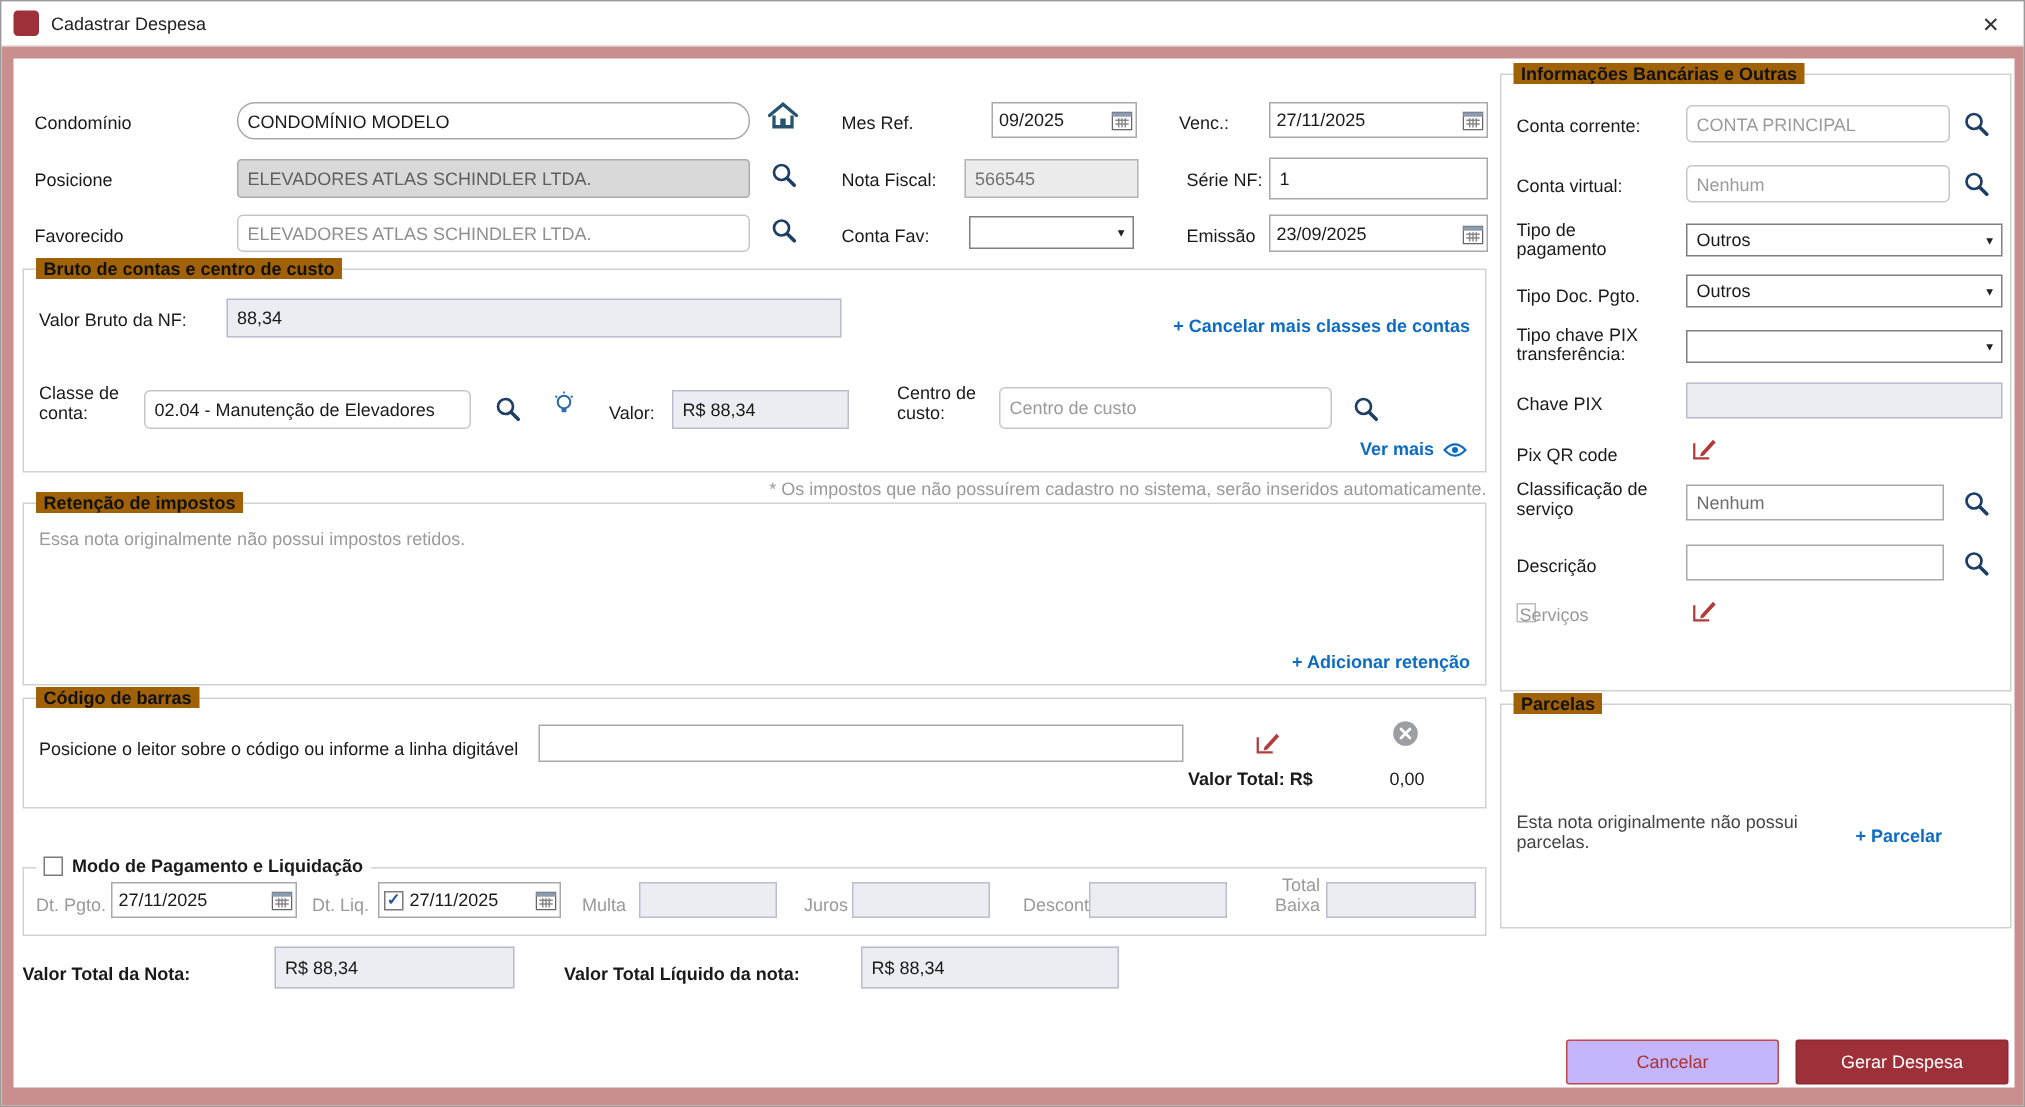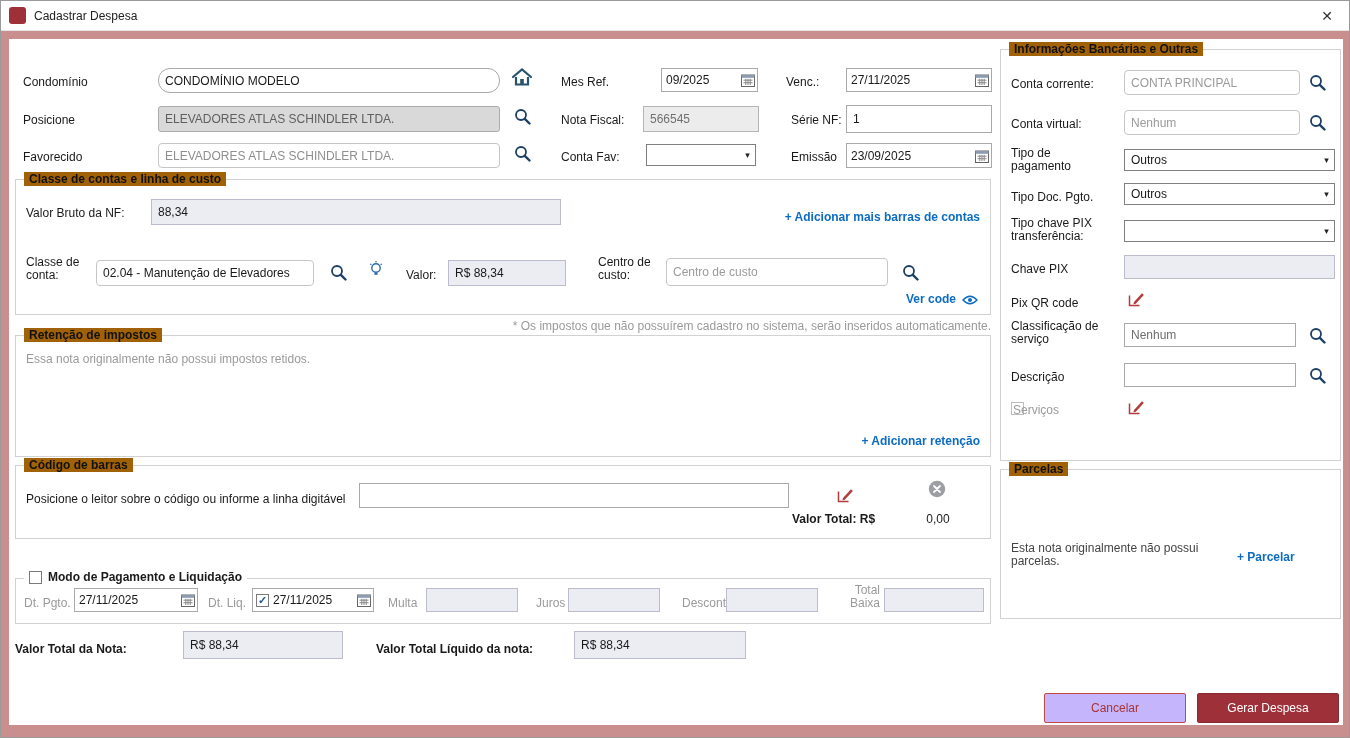--- a/index.html
+++ b/index.html
@@ -149,26 +149,26 @@
               <rect x="0.5" y="2" width="13" height="2.8" fill="#8b9bb0"></rect>
               <line x1="2.5" y1="7.2" x2="11.5" y2="7.2" stroke="#888"></line>
               <line x1="2.5" y1="9.7" x2="11.5" y2="9.7" stroke="#888"></line>
               <line x1="4.8" y1="5.8" x2="4.8" y2="12" stroke="#888"></line>
               <line x1="7" y1="5.8" x2="7" y2="12" stroke="#888"></line>
               <line x1="9.2" y1="5.8" x2="9.2" y2="12" stroke="#888"></line>
             </svg></span>
     </div>
 
     <div class="grp" style="left:6px;top:140px;width:976px;height:136px">
-      <span class="gt">Classe de contas e linha de custo</span>
+      <span class="gt">Bruto de contas e centro de custo</span>
 
       <span class="lbl" style="left:10px;top:26px">Valor Bruto da NF:</span>
       <input class="inp lav" style="left: 135px; top: 19px; width: 410px; height: 26px;" readonly="" value="88,34">
 
-      <span class="link" style="right:10px;top:30px">+ Adicionar mais barras de contas</span>
+      <span class="link" style="right:10px;top:30px">+ Cancelar mais classes de contas</span>
 
       <span class="lbl two" style="left:10px;top:76px;width:62px">Classe de conta:</span>
       <input class="inp rnd" style="left: 80px; top: 80px; width: 218px; height: 26px;" value="02.04 - Manutenção de Elevadores">
       <span class="iconb" style="left:314px;top:84px">
         <svg width="17" height="17" viewBox="0 0 17 17">
               <circle cx="7" cy="7" r="5" fill="none" stroke="#1d3f66" stroke-width="1.8"></circle>
               <line x1="10.8" y1="10.8" x2="15.5" y2="15.5" stroke="#1d3f66" stroke-width="2.4" stroke-linecap="round"></line>
             </svg>
       </span>
       <span class="iconb" style="left:352px;top:80px">
@@ -185,21 +185,21 @@
 
       <span class="lbl two" style="left:582px;top:76px;width:62px">Centro de custo:</span>
       <input class="inp rnd" style="left: 650px; top: 78px; width: 222px; height: 28px;" placeholder="Centro de custo">
       <span class="iconb" style="left:886px;top:84px">
         <svg width="17" height="17" viewBox="0 0 17 17">
               <circle cx="7" cy="7" r="5" fill="none" stroke="#1d3f66" stroke-width="1.8"></circle>
               <line x1="10.8" y1="10.8" x2="15.5" y2="15.5" stroke="#1d3f66" stroke-width="2.4" stroke-linecap="round"></line>
             </svg>
       </span>
 
-      <span class="link" style="right:34px;top:112px">Ver code</span>
+      <span class="link" style="right:34px;top:112px">Ver mais</span>
       <span class="iconb" style="right:12px;top:115px">
         <svg width="16" height="10" viewBox="0 0 16 10">
               <path d="M1 5 Q8 -2.5 15 5 Q8 12.5 1 5 Z" fill="none" stroke="#0d6cc1" stroke-width="1.4"></path>
               <circle cx="8" cy="5" r="2" fill="#0d6cc1"></circle>
             </svg>
       </span>
     </div>
 
     <div class="note" style="left:6px;top:280px;width:976px;text-align:right">* Os impostos que não possuírem cadastro no sistema, serão inseridos automaticamente.</div>
 

